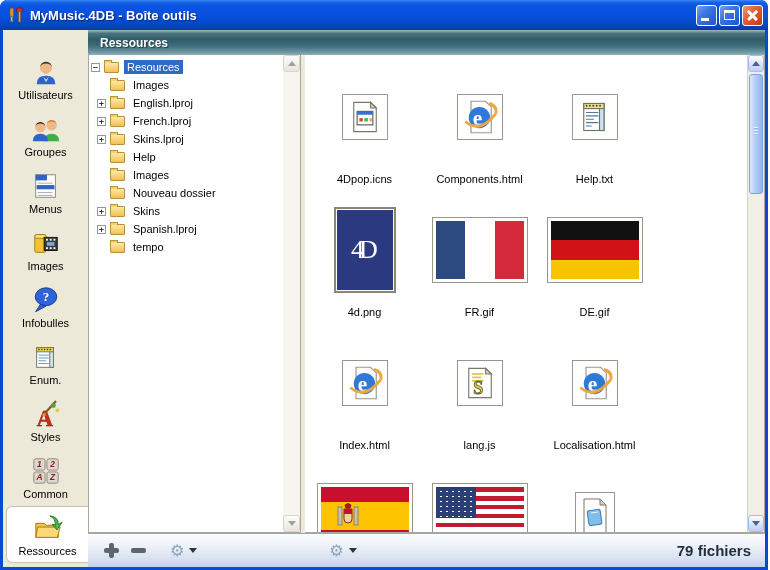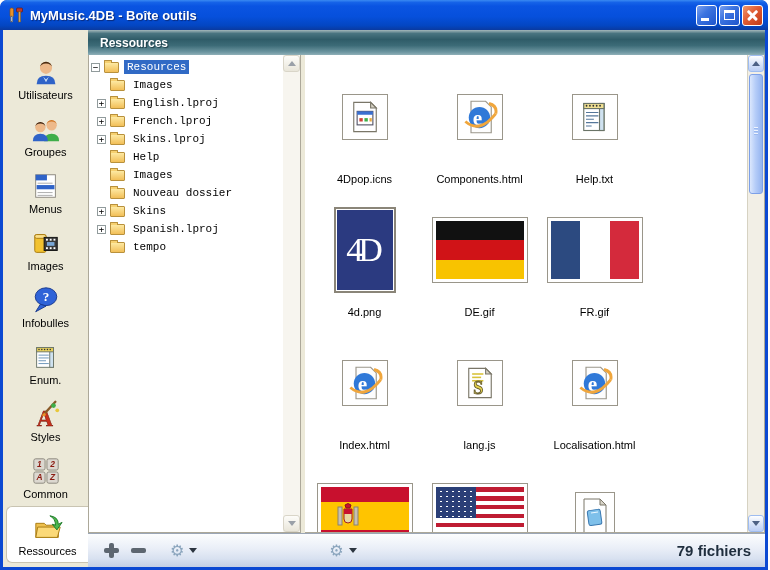--- a/index.html
+++ b/index.html
@@ -44,21 +44,21 @@
   
   .treepanel { width:213px; flex:0 0 213px; display:flex; background:#fff; border:1px solid #aca899; border-top:none; overflow:hidden; }
   .treerows { flex:1; padding-top:3px; overflow:hidden; }
   .trow { height:18px; display:flex; align-items:center; font-size:11px; color:#000; white-space:nowrap; }
   .trow.root { padding-left:2px; }
   .trow.child { padding-left:8px; }
   .exp { width:9px; height:9px; flex:0 0 9px; border:1px solid #919b9c; background:#fff; font-size:9px; line-height:7px; text-align:center; color:#000; margin-right:4px; font-family:"DejaVu Sans Mono", monospace; }
   .exp.none { visibility:hidden; }
   .tfolder { width:15px; height:11px; flex:0 0 15px; background:linear-gradient(180deg,#fde9a2,#f2bf58); border:1px solid #b9913c; border-radius:1px; position:relative; margin-right:5px; }
   .tfolder::before { content:""; position:absolute; top:-3px; left:-1px; width:6px; height:2px; background:#f6d070; border:1px solid #b9913c; border-bottom:none; border-radius:1px 1px 0 0; }
-  .tlabel { padding:1px 3px;font-family:Liberation Mono, monospace; }
+  .tlabel { padding:1px 3px; }
   .trow.selected .tlabel { background:#316ac5; color:#fff; }
 
   
   .vscroll { width:17px; flex:0 0 17px; display:flex; flex-direction:column; }
   .vscroll.pale { background:#f7f5ef; }
   .vscroll.blue { background:#f2efe6; border-left:1px solid #d6d2c2; }
   .sb-btn { height:17px; flex:0 0 17px; border-radius:3px; display:flex; align-items:center; justify-content:center; }
   .vscroll.pale .sb-btn { background:linear-gradient(180deg,#fdfcf9,#ecean e0); background:linear-gradient(180deg,#fdfcf9,#e9e6da); border:1px solid #d9d5c8; }
   .vscroll.blue .sb-btn { background:linear-gradient(180deg,#fefefe,#d3e0f8 60%,#bccff5); border:1px solid #9ebcf0; }
   .chev { width:0; height:0; border-left:4px solid transparent; border-right:4px solid transparent; }
@@ -84,21 +84,21 @@
   .flag { width:88px; height:58px; }
   .flag-de { background:linear-gradient(180deg,#111 0 33.3%,#d01317 33.3% 66.6%,#f8c300 66.6% 100%); }
   .flag-fr { background:linear-gradient(90deg,#2c4a80 0 33.3%,#fff 33.3% 66.6%,#d42a3c 66.6% 100%); }
   .flag-es { background:linear-gradient(180deg,#c8102e 0 25%,#ffc400 25% 75%,#c8102e 75% 100%); position:relative; }
   .flag-us { background:repeating-linear-gradient(180deg,#bf1c32 0 4.5px,#fff 4.5px 9px); position:relative; }
   .flag-us .canton { position:absolute; left:0; top:0; width:40px; height:31px; background:#2b3f77;
     background-image:radial-gradient(#fff 1px, transparent 1.3px); background-size:6px 5px; background-position:2px 2px; }
   .crest { position:absolute; left:16px; top:14px; width:22px; height:30px; }
   .fourd-box { width:62px; height:86px; border:2px solid #8a8578; background:#fff; padding:1px; }
   .fourd { width:100%; height:100%; background:#2b3a80; display:flex; align-items:center; justify-content:center; }
-  .fourd span { font-family:"Liberation Serif", serif; font-size:34px; color:#fff; letter-spacing:-5px; padding-right:5px; }
+  .fourd span { font-family:"Liberation Serif", serif; font-size:26px; color:#fff; letter-spacing:-5px; padding-right:5px; }
   .doc-box { width:40px; height:48px; border:1px solid #9a968a; background:#fff; display:flex; align-items:center; justify-content:center; }
   .doc-box svg { width:32px; height:40px; }
 
   
   .toolbar { height:34px; flex:0 0 34px; display:flex; align-items:center; padding:0 14px 0 16px;
     border-top:1px solid #9ba6b6;
     background:linear-gradient(180deg,#fcfdfe 0%,#e9eef7 45%,#d8e1f0 75%,#c3cfe4 100%); }
   .tbtn { display:flex; align-items:center; border:none; background:transparent; padding:0; cursor:default; }
   .plus { width:15px; height:15px; position:relative; }
   .plus::before { content:""; position:absolute; top:5px; left:0; width:15px; height:5px; background:#5d6670; border-radius:2px; }
@@ -433,33 +433,33 @@
                         <span>4D</span>
                       </div>
                     </div>
                   </div>
                 <span class="flabel">4d.png</span>
               </div>
 
               <div class="cell">
                 <div class="thumbwrap">
                     <div class="flag-box">
+                      <div class="flag flag-fr"></div>
+                    </div>
+                  </div>
+                <span class="flabel">FR.gif</span>
+              </div>
+
+              <div class="cell">
+                <div class="thumbwrap">
+                    <div class="flag-box">
                       <div class="flag flag-de"></div>
                     </div>
                   </div>
                 <span class="flabel">DE.gif</span>
-              </div>
-
-              <div class="cell">
-                <div class="thumbwrap">
-                    <div class="flag-box">
-                      <div class="flag flag-fr"></div>
-                    </div>
-                  </div>
-                <span class="flabel">FR.gif</span>
               </div>
 
               <div class="cell">
                 <div class="thumbwrap">
                     <div class="icon-box">
                   <svg viewBox="0 0 32 32">
                         <path d="M8 2 h13 l5 5 v23 h-18 z" fill="#fdfdfd" stroke="#9a968a"></path>
                         <circle cx="15.5" cy="16.5" r="9.5" fill="#3079d8"></circle>
                         <text x="9.5" y="23" font-size="19" font-weight="bold" fill="#fff" font-family="Liberation Serif, serif">e</text>
                         <path d="M3 20 q13 11 27 -7" stroke="#f0a63c" stroke-width="2.6" fill="none"></path>

